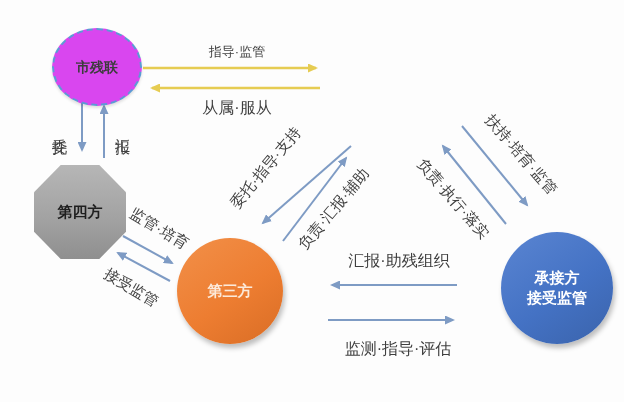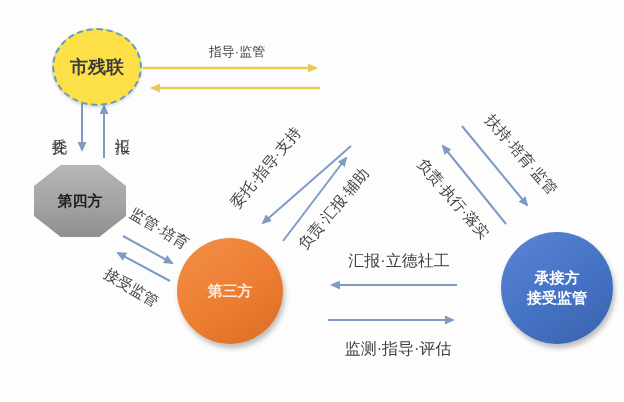--- a/index.html
+++ b/index.html
@@ -19,34 +19,34 @@
   
   .node{
     position:absolute;
     display:flex;align-items:center;justify-content:center;
     text-align:center;font-weight:bold;
   }
   .node .nl{display:block;line-height:1.35;}
   .circle{border-radius:50%;}
   .node-city{
     left:52px;top:28px;width:86px;height:74px;
-    background:#fde047;
+    background:#d946ef;
     border:2px dashed #5B9BD5;
     border-radius:50%;
-    color:#3c3c3c;font-size:18px;
+    color:#3c3c3c;font-size:14px;
     box-shadow:0 2px 3px rgba(0,0,0,.12);
   }
   .node-buyer{
     left:334px;top:29px;width:114px;height:114px;
     background:linear-gradient(145deg,#7cba55 0%,#6ead46 55%,#619c3c 100%);
     color:#ffffff;font-size:15px;
     box-shadow:2px 4px 5px rgba(0,0,0,.25);
   }
   .node-fourth{
-    left:34px;top:165px;width:92px;height:72px;
+    left:34px;top:165px;width:92px;height:94px;
     background:linear-gradient(180deg,#b6b6b6 0%,#a3a3a3 55%,#8f8f8f 100%);
     clip-path:polygon(29% 0,71% 0,100% 29%,100% 71%,71% 100%,29% 100%,0 71%,0 29%);
     color:#1f1f1f;font-size:15px;
   }
   .node-third{
     left:177px;top:238px;width:106px;height:106px;
     background:linear-gradient(145deg,#f29049 0%,#ed7d31 55%,#d96d25 100%);
     color:#fce9d9;font-size:15px;
     box-shadow:2px 4px 5px rgba(0,0,0,.25);
   }
@@ -130,24 +130,25 @@
   </div>
 
   <div class="node circle node-undertaker">
     <span>
       <span class="nl">承接方</span>
       <span class="nl">接受监管</span>
     </span>
   </div>
 
   <div class="elabel lbl-guide">指导·监管</div>
+  <div class="elabel lbl-obey">从属·服从</div>
   <div class="elabel vert lbl-entrust">委托</div>
   <div class="elabel vert lbl-report">汇报</div>
   <div class="elabel lbl-egs">委托·指导·支持</div>
   <div class="elabel lbl-rra">负责·汇报·辅助</div>
   <div class="elabel lbl-scs">扶持·培育·监管</div>
   <div class="elabel lbl-rei">负责·执行·落实</div>
   <div class="elabel lbl-sc">监管·培育</div>
   <div class="elabel lbl-as">接受监管</div>
-  <div class="elabel lbl-ras">汇报·立德社工</div>
+  <div class="elabel lbl-ras">汇报·助残组织</div>
   <div class="elabel lbl-mge">监测·指导·评估</div>
 
 </div>
 
 </body></html>

